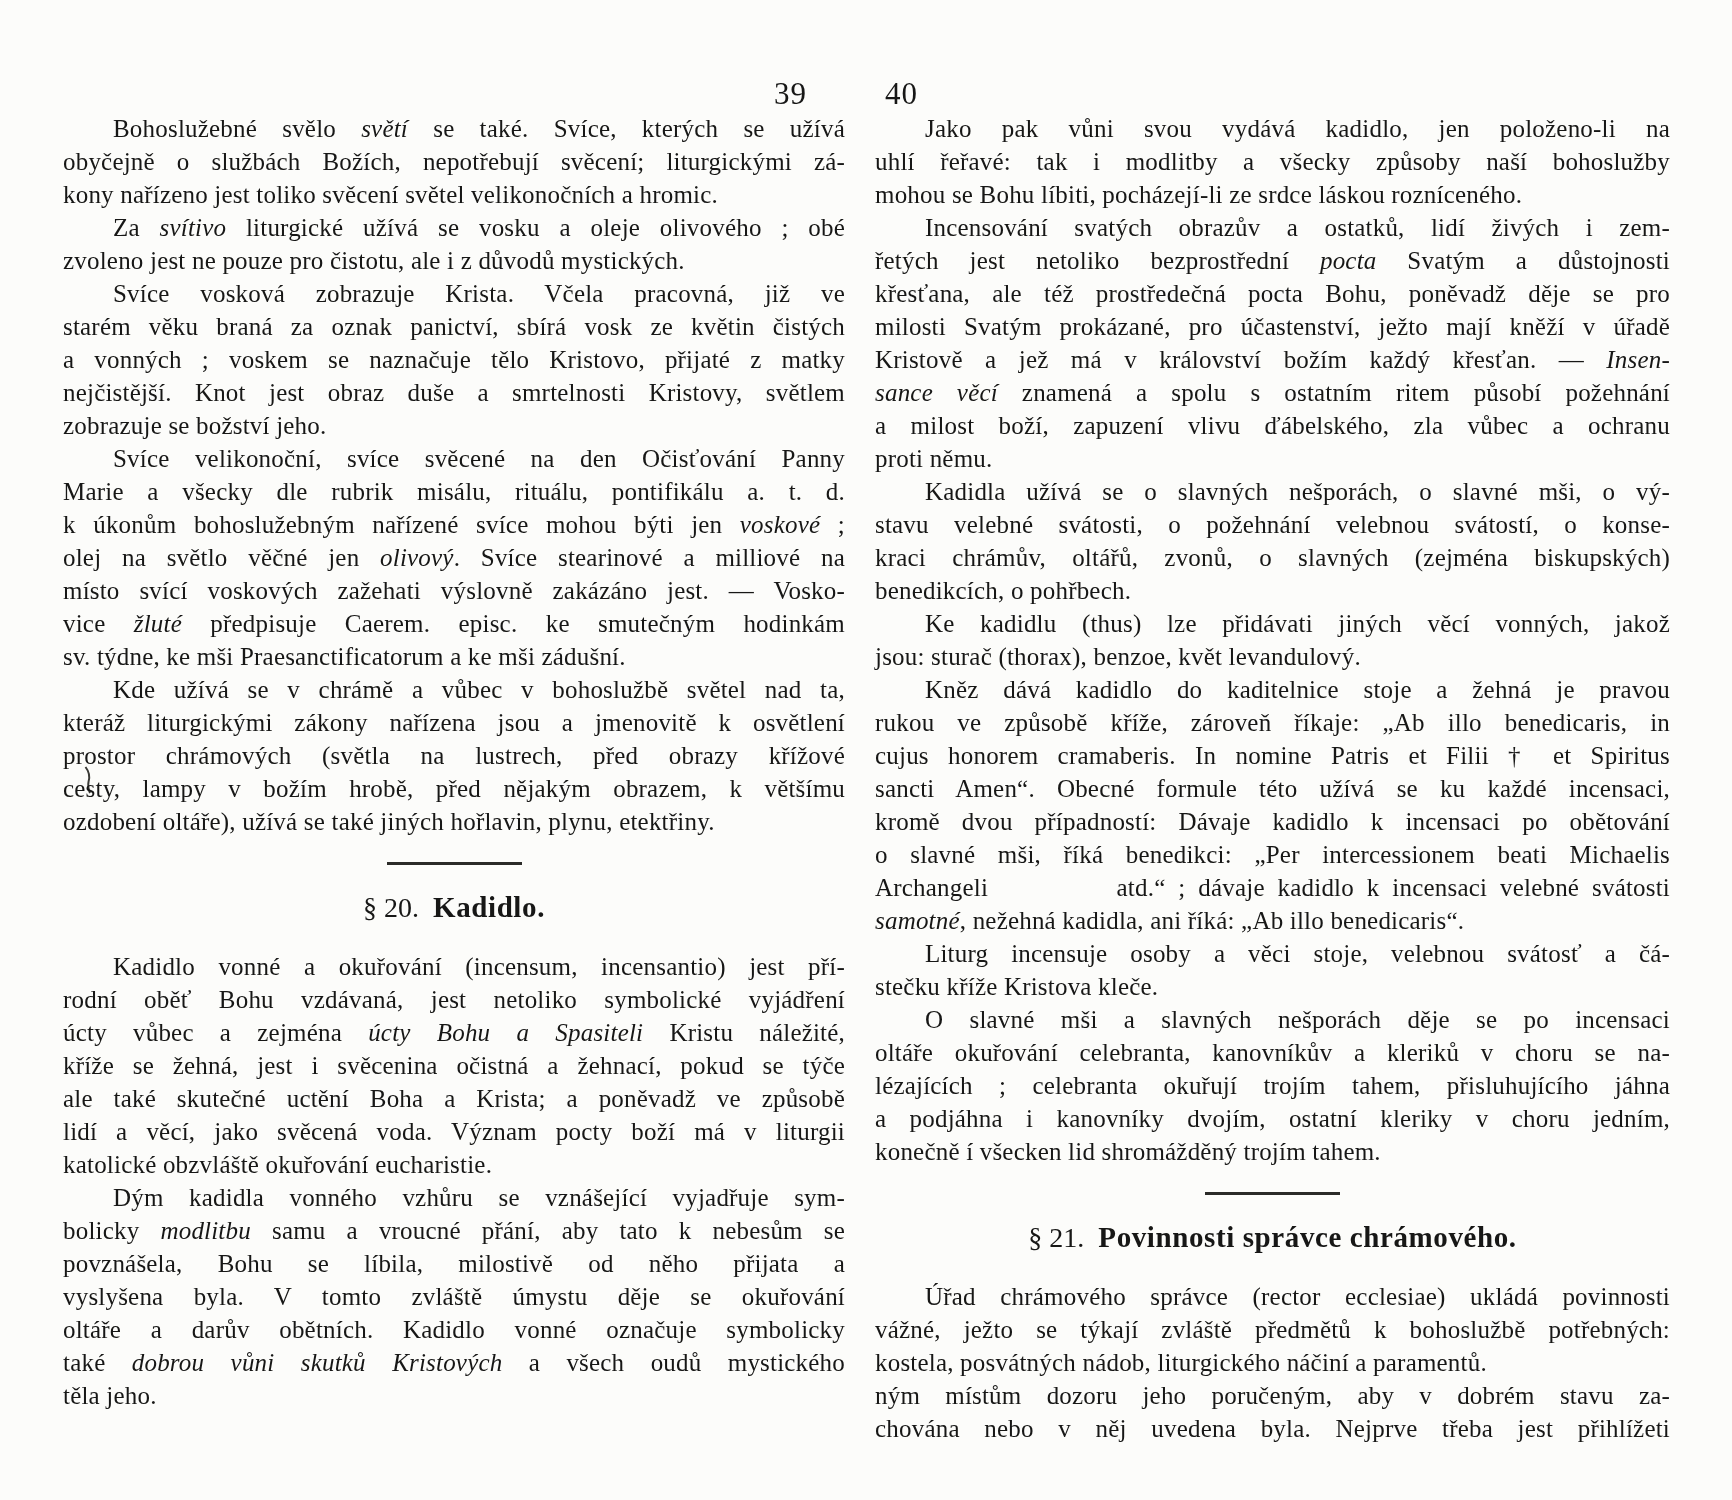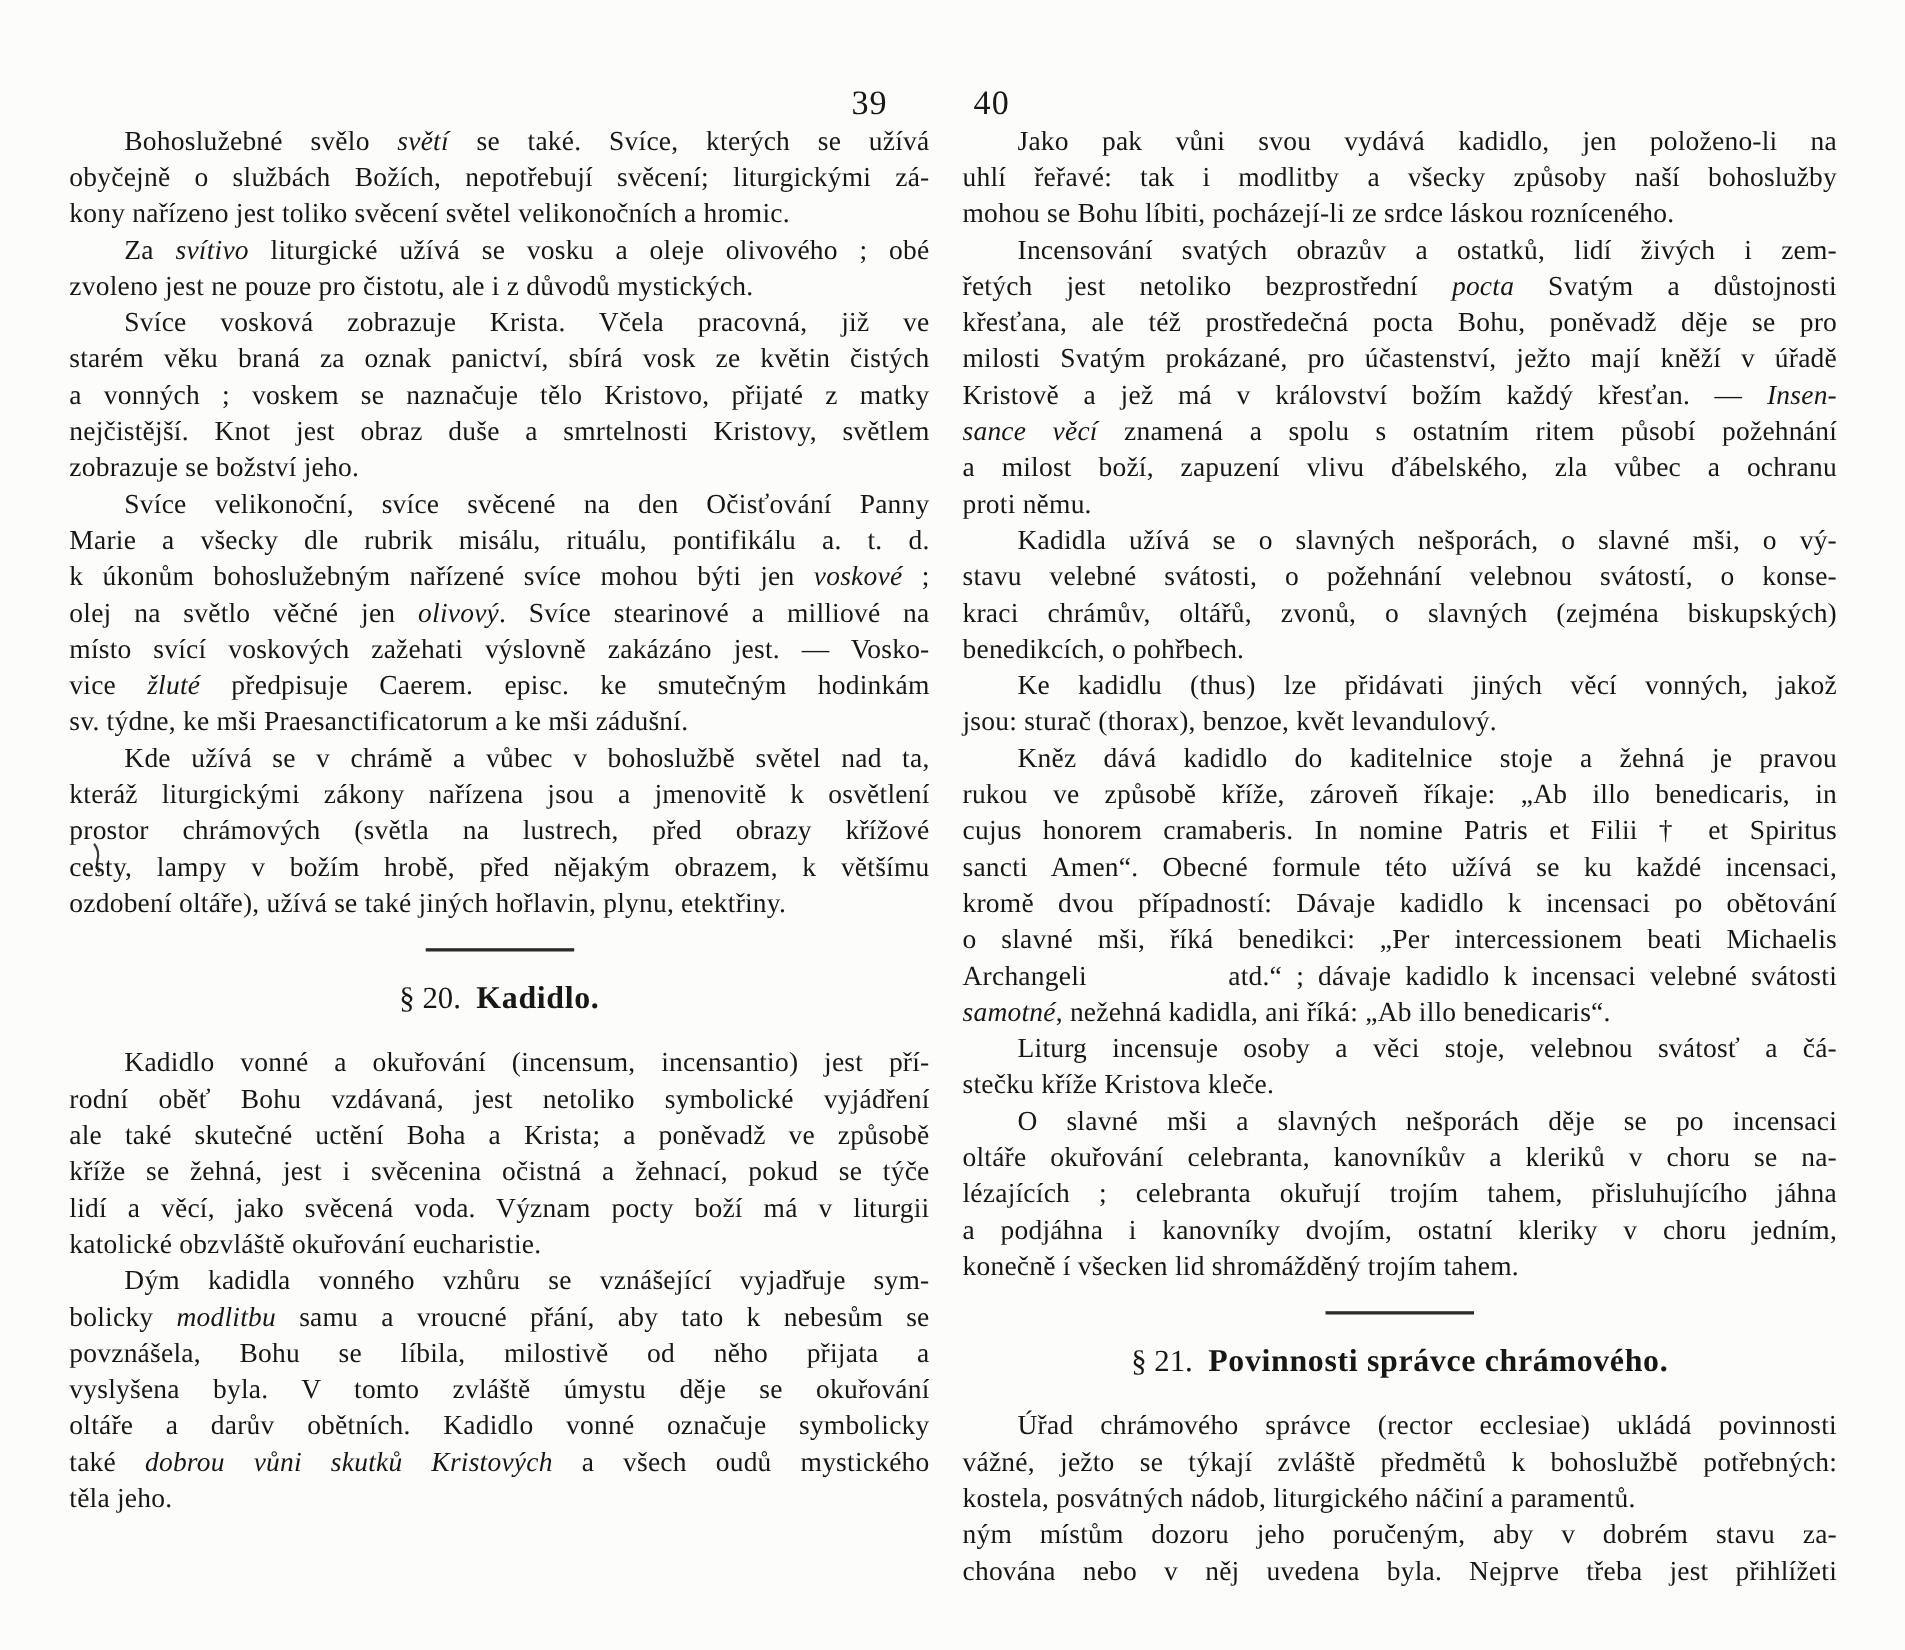--- a/index.html
+++ b/index.html
@@ -103,22 +103,23 @@
       <div class="text-line lastline"><span>sv. týdne, ke mši Praesanctificatorum a ke mši zádušní.</span></div>
       <div class="text-line first"><span>Kde užívá se v chrámě a vůbec v bohoslužbě světel nad ta,</span></div>
       <div class="text-line"><span>kteráž liturgickými zákony nařízena jsou a jmenovitě k osvětlení</span></div>
       <div class="text-line"><span>prostor chrámových (světla na lustrech, před obrazy křížové</span></div>
       <div class="text-line"><span>cesty, lampy v božím hrobě, před nějakým obrazem, k většímu</span></div>
       <div class="text-line lastline"><span>ozdobení oltáře), užívá se také jiných hořlavin, plynu, etektřiny.</span></div>
       <div class="section-divider"></div>
       <div class="section-heading"><span>§ 20.&nbsp; </span><b>Kadidlo.</b></div>
       <div class="text-line first"><span>Kadidlo vonné a okuřování (incensum, incensantio) jest pří-</span></div>
       <div class="text-line"><span>rodní oběť Bohu vzdávaná, jest netoliko symbolické vyjádření</span></div>
+      <div class="text-line"><span>úcty vůbec a zejména </span><i>úcty Bohu a Spasiteli</i><span> Kristu náležité,</span></div>
+      <div class="text-line"><span>kříže se žehná, jest i svěcenina očistná a žehnací, pokud se týče</span></div>
       <div class="text-line"><span>ale také skutečné uctění Boha a Krista; a poněvadž ve způsobě</span></div>
-      <div class="text-line"><span>kříže se žehná, jest i svěcenina očistná a žehnací, pokud se týče</span></div>
       <div class="text-line"><span>lidí a věcí, jako svěcená voda. Význam pocty boží má v liturgii</span></div>
       <div class="text-line lastline"><span>katolické obzvláště okuřování eucharistie.</span></div>
       <div class="text-line first"><span>Dým kadidla vonného vzhůru se vznášející vyjadřuje sym-</span></div>
       <div class="text-line"><span>bolicky </span><i>modlitbu</i><span> samu a vroucné přání, aby tato k nebesům se</span></div>
       <div class="text-line"><span>povznášela, Bohu se líbila, milostivě od něho přijata a</span></div>
       <div class="text-line"><span>vyslyšena byla. V tomto zvláště úmystu děje se okuřování</span></div>
       <div class="text-line"><span>oltáře a darův obětních. Kadidlo vonné označuje symbolicky</span></div>
       <div class="text-line"><span>také </span><i>dobrou vůni skutků Kristových</i><span> a všech oudů mystického</span></div>
       <div class="text-line lastline"><span>těla jeho.</span></div>
     </div>

